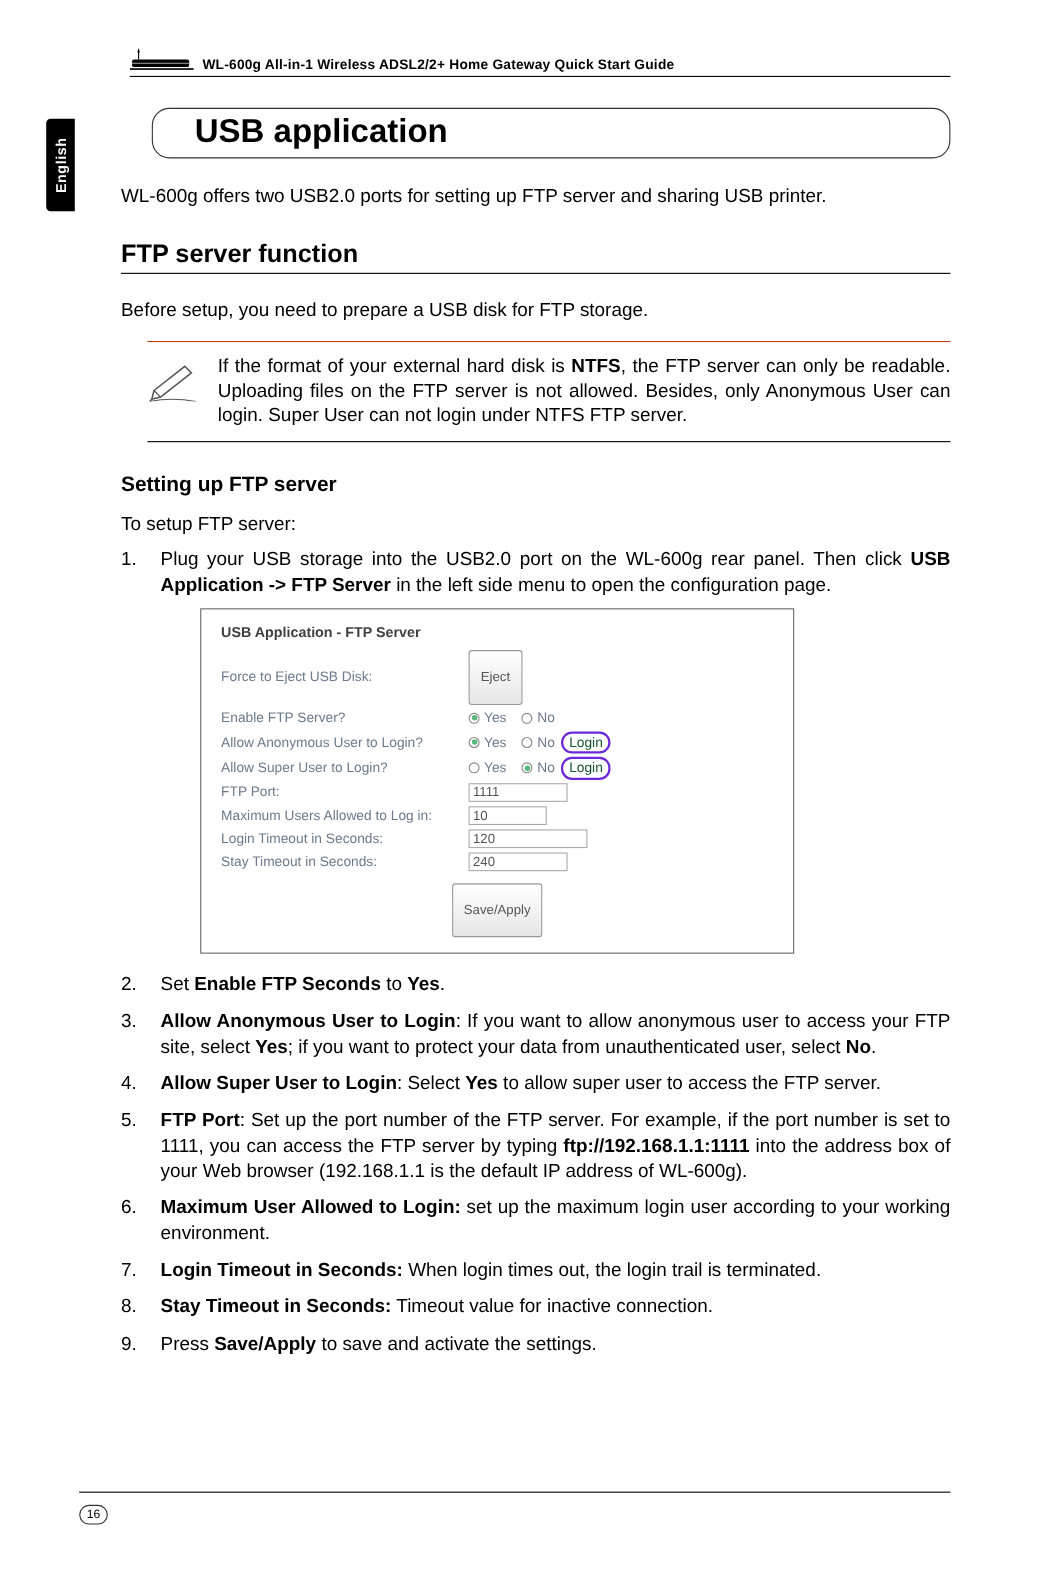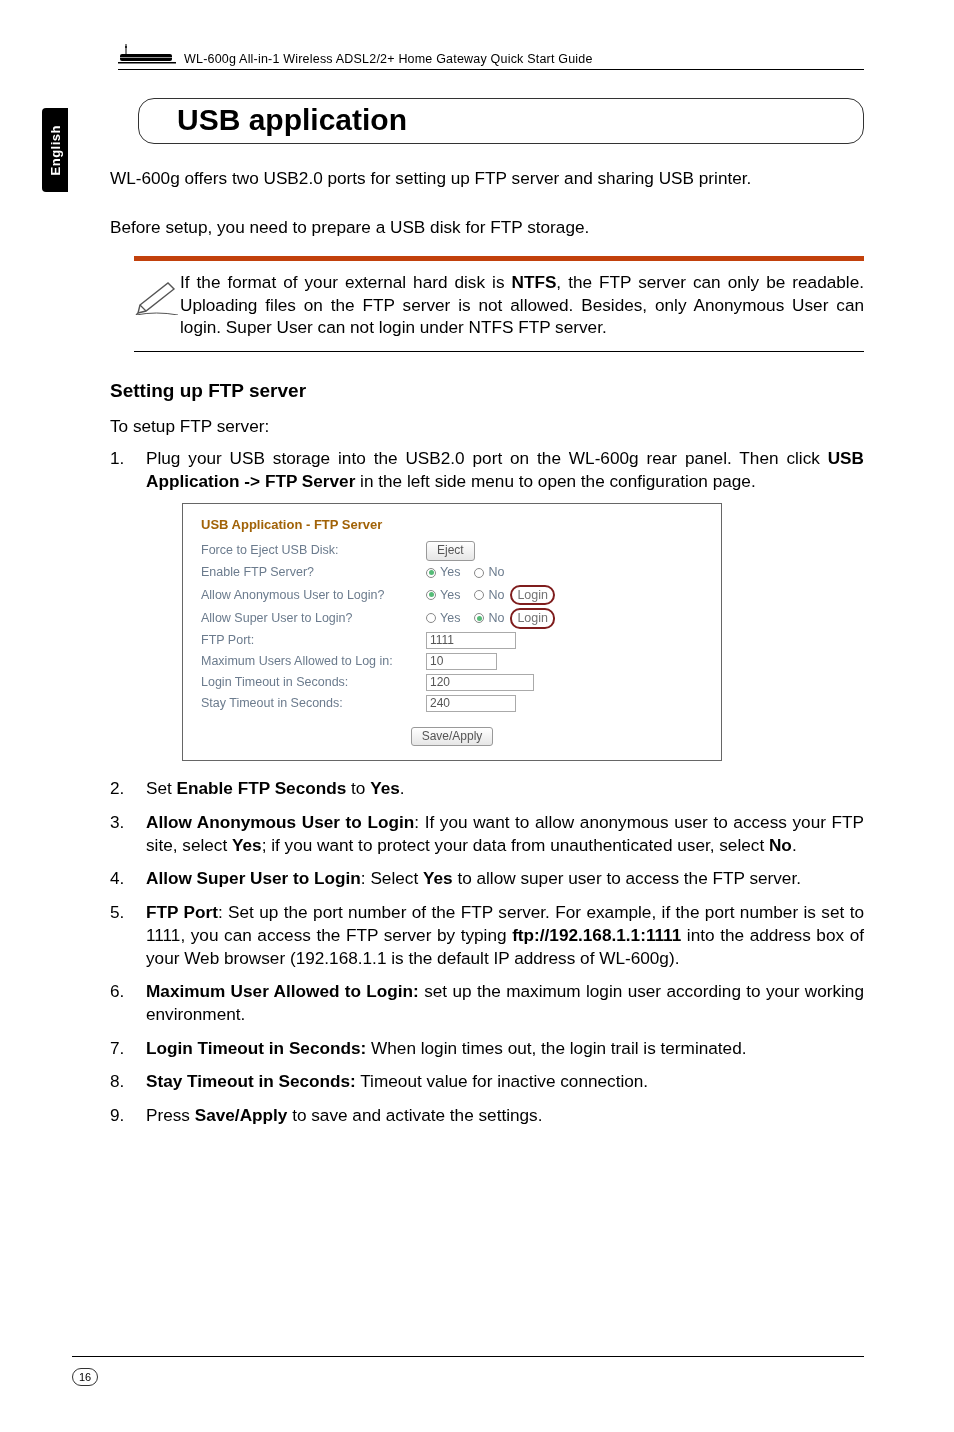--- a/index.html
+++ b/index.html
@@ -1,46 +1,46 @@
 <!DOCTYPE html>
 <html><head>
 <meta charset="utf-8">
 <style>
   * { box-sizing: border-box; margin: 0; padding: 0; }
   html, body { width: 954px; height: 1432px; background: #fff; font-family: Arial, Helvetica, sans-serif; color: #000; }
   .page { position: relative; width: 954px; height: 1432px; padding: 44px 90px 60px 110px; }
   .header-row { display: flex; align-items: flex-end; border-bottom: 1.5px solid #000; padding-bottom: 3px; margin-bottom: 28px; margin-left: 8px; }
   .router-icon { width: 60px; height: 22px; margin-right: 6px; position: relative; }
   .router-icon svg { display: block; }
-  .header-text { font-size: 12.5px; font-weight: normal; letter-spacing: 0.2px; }
+  .header-text { font-size: 12.5px; font-weight: bold; letter-spacing: 0.2px; }
   .side-tab { position: absolute; left: 42px; top: 108px; width: 26px; height: 84px; background: #000; color: #fff; border-radius: 4px 0 0 4px; display: flex; align-items: center; justify-content: center; }
   .side-tab span { writing-mode: vertical-rl; text-orientation: mixed; transform: rotate(180deg); font-size: 13px; font-weight: bold; letter-spacing: 0.5px; }
   .title-box { border: 1px solid #333; border-radius: 16px; padding: 4px 22px 6px 38px; margin-bottom: 24px; margin-left: 28px; }
   .title-box h1 { font-size: 30px; font-weight: bold; }
   .intro { font-size: 17.2px; margin: 0 0 28px 0; }
   .section-h2 { font-size: 23px; font-weight: bold; border-bottom: 1.5px solid #000; padding-bottom: 4px; margin-bottom: 22px; }
   .body-p { font-size: 17.2px; margin-bottom: 18px; }
-  .note-block { border-top: 5px solid #c2410c; border-bottom: 1px solid #000; padding: 10px 0 12px 0; margin: 0 0 28px 24px; display: flex; }
+  .note-block { border-top: 1px solid #c2410c; border-bottom: 1px solid #000; padding: 10px 0 12px 0; margin: 0 0 28px 24px; display: flex; gap: 18px; }
   .note-icon { width: 46px; flex: 0 0 46px; padding-top: 4px; }
   .note-text { font-size: 17.2px; text-align: justify; line-height: 1.32; }
   .sub-h3 { font-size: 19px; font-weight: bold; margin-bottom: 14px; }
   .plain { font-size: 17.2px; margin-bottom: 10px; }
   ol.steps { list-style: none; counter-reset: step; padding-left: 0; }
   ol.steps > li { counter-increment: step; position: relative; padding-left: 36px; font-size: 17.2px; text-align: justify; line-height: 1.32; margin-bottom: 11px; }
   ol.steps > li::before { content: counter(step) "."; position: absolute; left: 0; top: 0; font-size: 17.2px; }
   .screenshot { border: 1px solid #666; width: 540px; margin: 10px 0 16px 36px; padding: 12px 18px 14px 18px; background: #fff; font-family: Arial, sans-serif; }
-  .ss-title { font-size: 13px; font-weight: bold; color: #a16207; margin-bottom: 8px; }
+  .ss-title { font-size: 13px; font-weight: bold; color: #404040; margin-bottom: 8px; }
   .ss-row { display: flex; align-items: center; font-size: 12.5px; color: #6b7b8d; margin-bottom: 3px; min-height: 18px; }
   .ss-label { width: 225px; flex: 0 0 225px; }
   .ss-val { display: flex; align-items: center; gap: 4px; }
   .ss-val .radio { width: 10px; height: 10px; border: 1px solid #888; border-radius: 50%; display: inline-flex; align-items: center; justify-content: center; }
   .ss-val .radio.sel::after { content: ""; width: 5px; height: 5px; background: #5b7; border-radius: 50%; }
   .ss-input { border: 1px solid #aaa; background: #fff; height: 17px; font-size: 12px; color: #555; padding: 0 3px; display: inline-flex; align-items: center; }
-  .ss-btn { border: 1px solid #999; background: linear-gradient(#fff,#e6e6e6); border-radius: 3px; font-size: 12px; color: #555; padding: 1px 10px; display: inline-block; }
-  .login-ring { border: 2px solid #7f1d1d; border-radius: 10px; padding: 0 5px; margin-left: 2px; color: #737373; font-size: 12.5px; }
+  .ss-btn { border: 1px solid #999; background: linear-gradient(#fff,#e6e6e6); border-radius: 3px; font-size: 12px; color: #555; padding: 16px 10px; display: inline-block; }
+  .login-ring { border: 2px solid #6d28d9; border-radius: 10px; padding: 0 5px; margin-left: 2px; color: #14532d; font-size: 12.5px; }
   .footer { position: absolute; left: 72px; bottom: 46px; right: 90px; border-top: 1px solid #000; padding-top: 10px; }
   .page-num { display: inline-flex; align-items: center; justify-content: center; width: 26px; height: 18px; border: 1px solid #333; border-radius: 10px; font-size: 11px; }
 </style>
 </head>
 <body>
 
 <div class="page">
 
   <div class="side-tab">
       <span>English</span>
@@ -58,20 +58,21 @@
     </div>
     <div class="header-text">WL-600g All-in-1 Wireless ADSL2/2+ Home Gateway Quick Start Guide</div>
   </div>
 
   <div class="title-box">
     <h1>USB application</h1>
   </div>
 
   <p class="intro">WL-600g offers two USB2.0 ports for setting up FTP server and sharing USB printer.</p>
 
+  <h2 class="section-h2">FTP server function</h2>
 
   <p class="body-p">Before setup, you need to prepare a USB disk for FTP storage.</p>
 
   <div class="note-block">
     <div class="note-icon">
       <svg viewBox="0 0 46 40" width="46" height="40">
         <path d="M6 30 L34 8 L40 14 L12 36 L4 38 Z" fill="none" stroke="#555" stroke-width="1.4"></path>
         <path d="M6 30 L12 36" stroke="#555" stroke-width="1.2"></path>
         <path d="M4 38 L2 40" stroke="#555" stroke-width="1.2"></path>
         <path d="M2 40 Q22 36 44 40" stroke="#555" stroke-width="1" fill="none"></path>

